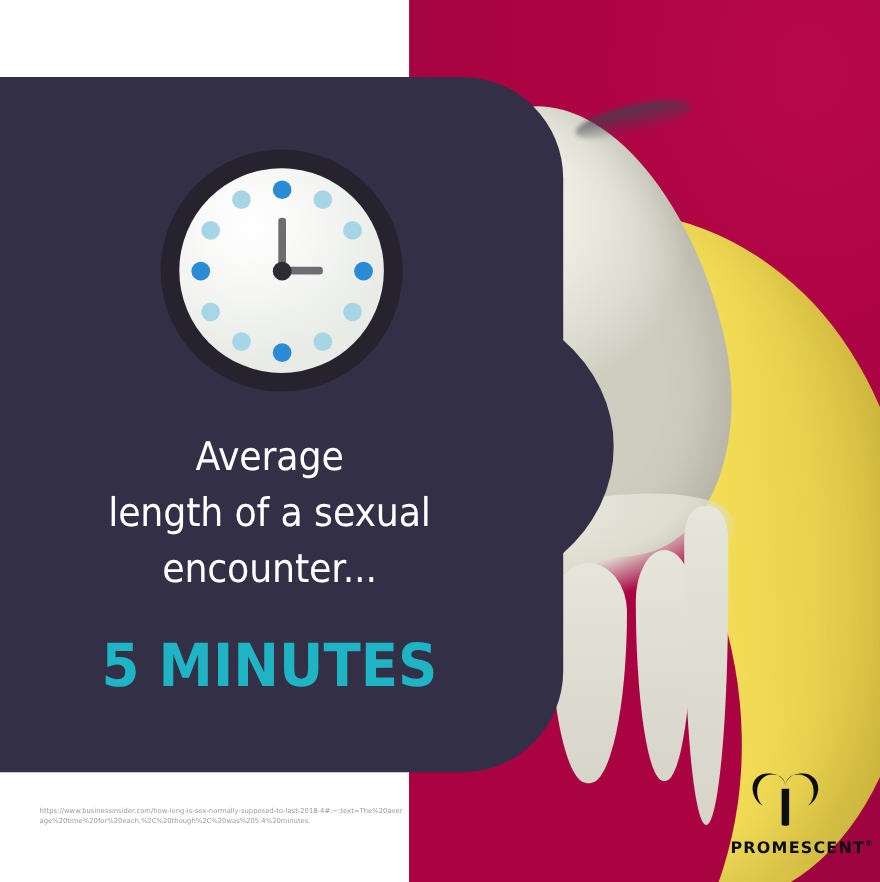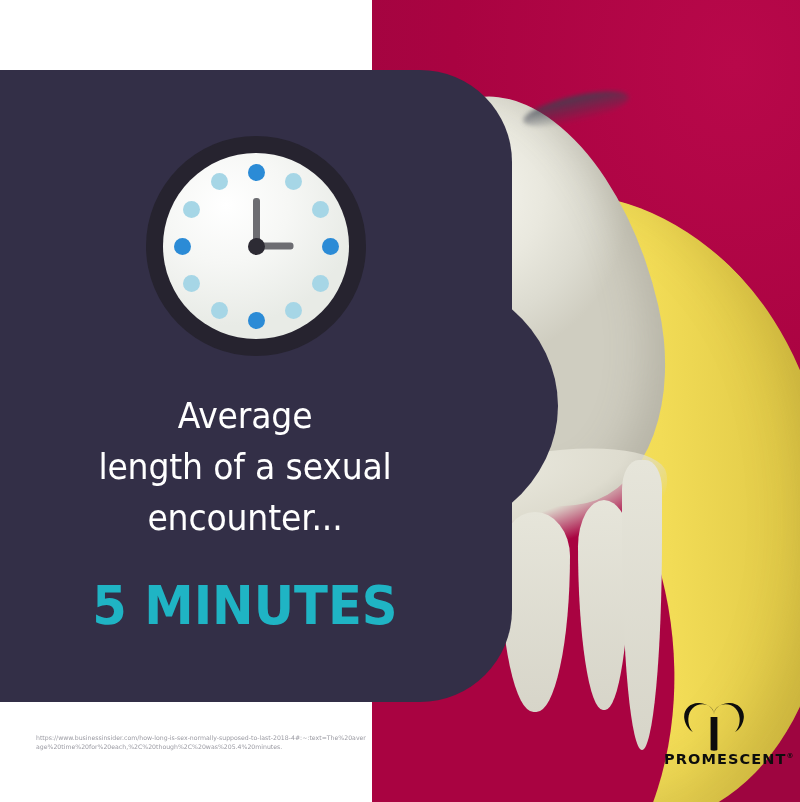--- a/index.html
+++ b/index.html
@@ -260,21 +260,21 @@
   .logo-mark {
     position: absolute;
     left: 12px;
     top: 0;
     width: 76px;
     height: 48px;
   }
   .logo-word {
     position: absolute;
     left: 0;
-    top: 48px;
+    top: 60px;
     width: 128px;
     font-family: "DejaVu Sans", sans-serif;
     font-size: 14.5px;
     font-weight: 700;
     letter-spacing: 1.1px;
     color: #0d0d0d;
     white-space: nowrap;
   }
   .logo-word sup {
     font-size: 7px;

